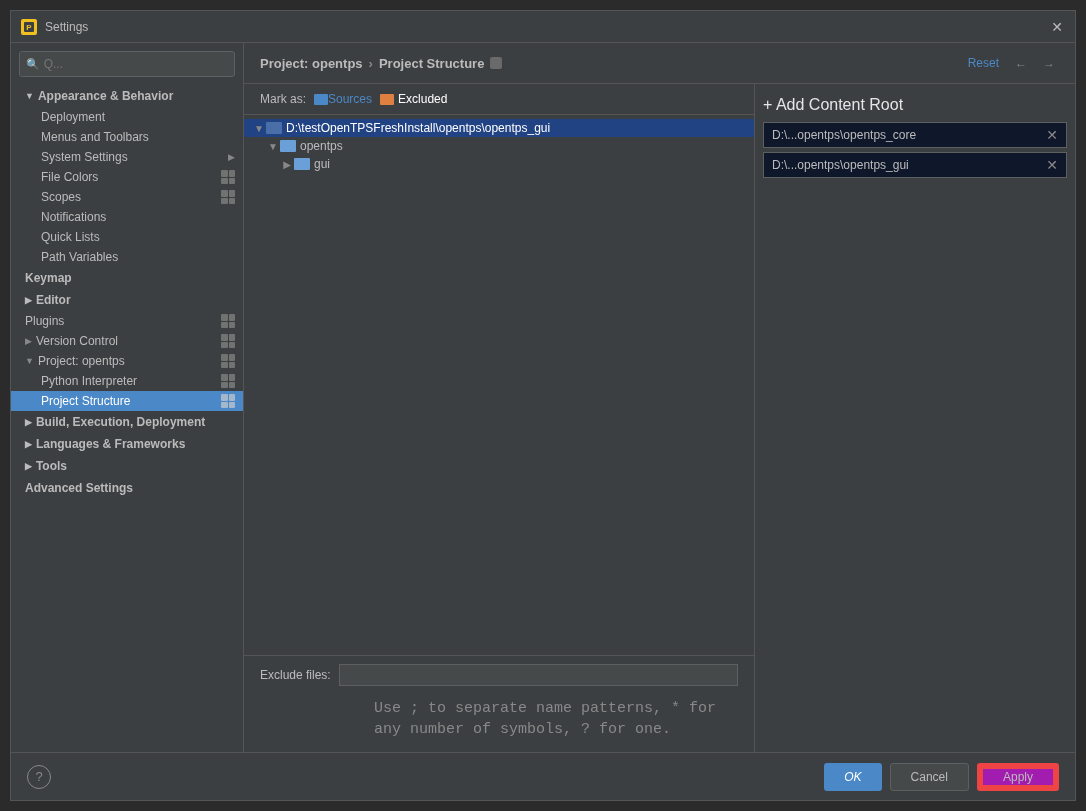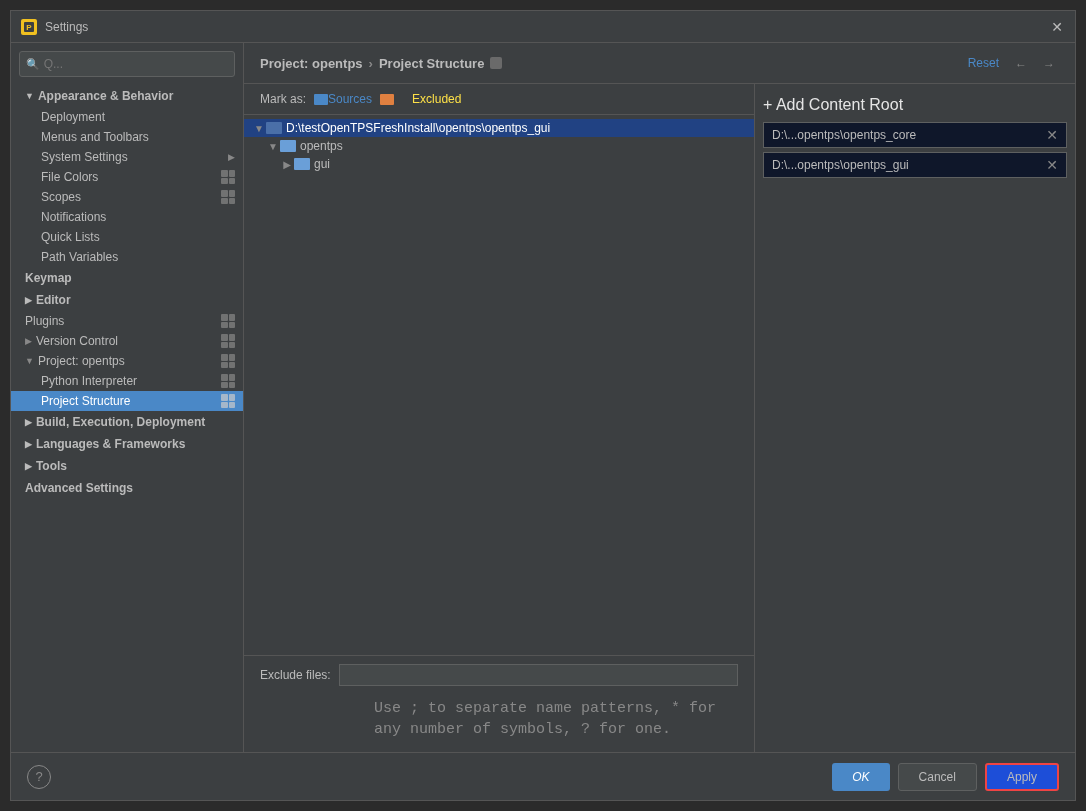--- a/index.html
+++ b/index.html
@@ -202,23 +202,23 @@
       display: flex;
       align-items: center;
       gap: 0;
       cursor: pointer;
       color: #4a88c7;
       font-size: 12px;
     }
     .mark-excluded {
       display: flex;
       align-items: center;
-      gap: 18px;
-      cursor: pointer;
-      color: #fde047;
+      gap: 4px;
+      cursor: pointer;
+      color: #ffffff;
       font-size: 12px;
     }
     .folder-icon-blue {
       width: 14px;
       height: 11px;
       background: #4a88c7;
       border-radius: 1px;
       position: relative;
     }
     .folder-icon-orange {
@@ -369,23 +369,23 @@
       background: #4a88c7;
       color: #fff;
       font-style: italic;
     }
     .btn-cancel {
       background: #45494a;
       color: #bbbbbb;
       border: 1px solid #5e6060;
     }
     .btn-apply {
-      background: #1d4ed8;
-      color: #bbbbbb;
-      border: 2px solid #ef4444;
+      background: #a21caf;
+      color: #bbbbbb;
+      border: 6px solid #ef4444;
     }
     .sidebar-item-with-icon {
       display: flex;
       align-items: center;
       justify-content: space-between;
       padding: 3px 8px 3px 30px;
       color: #bbbbbb;
       cursor: pointer;
       font-size: 12px;
     }

